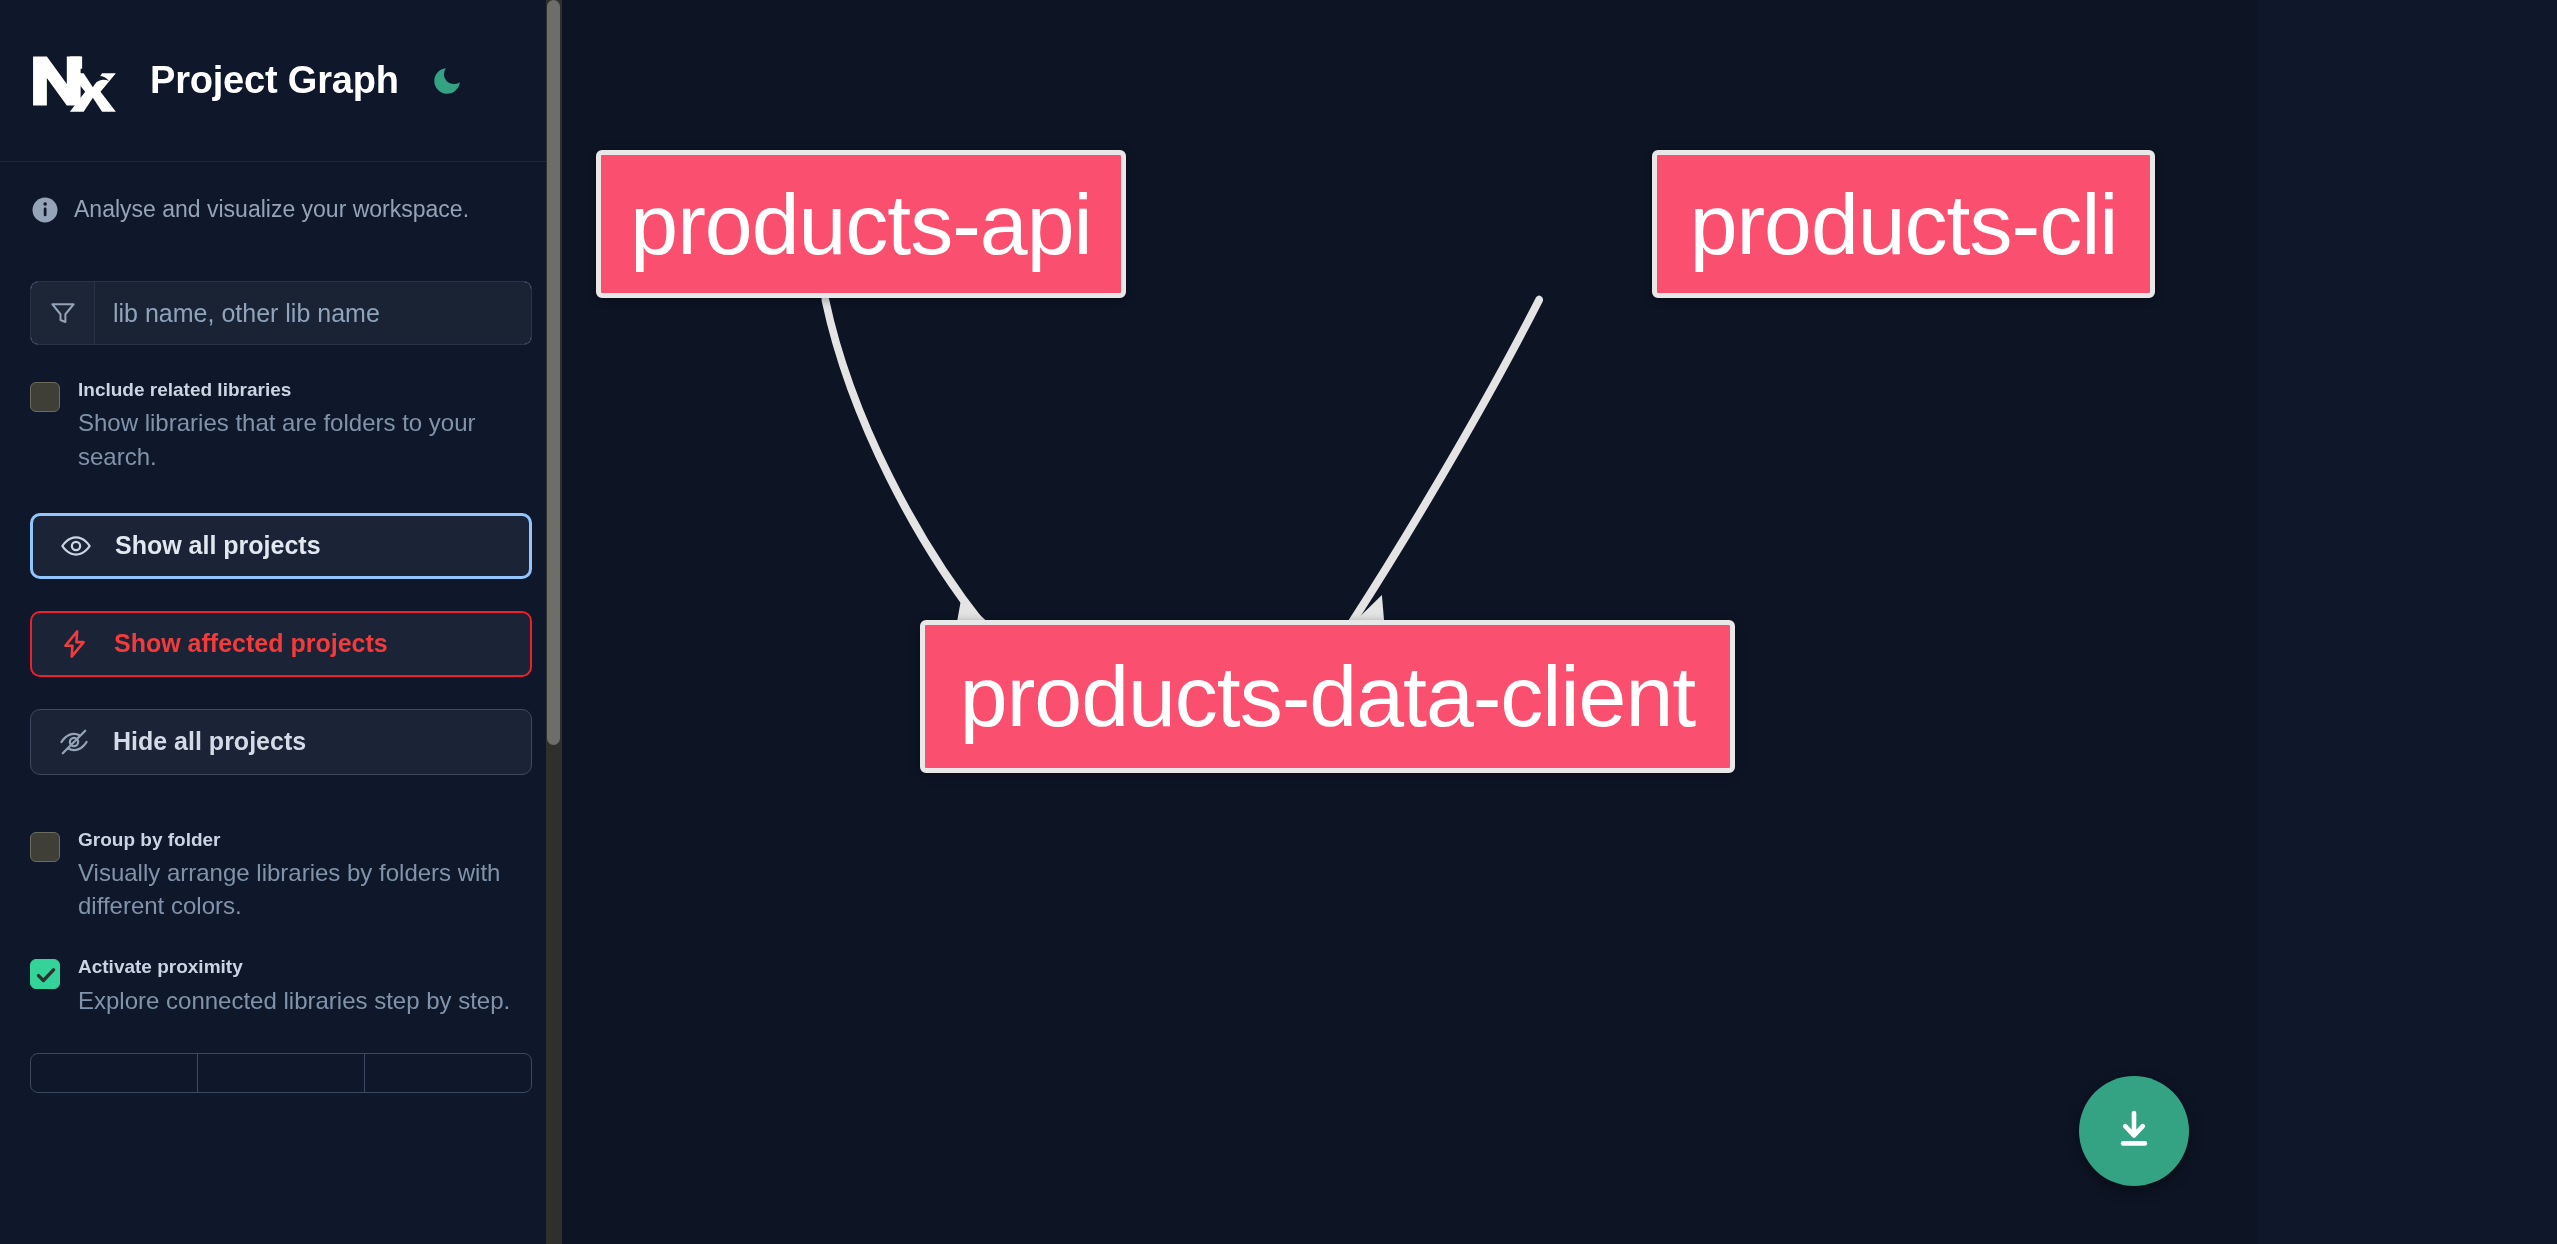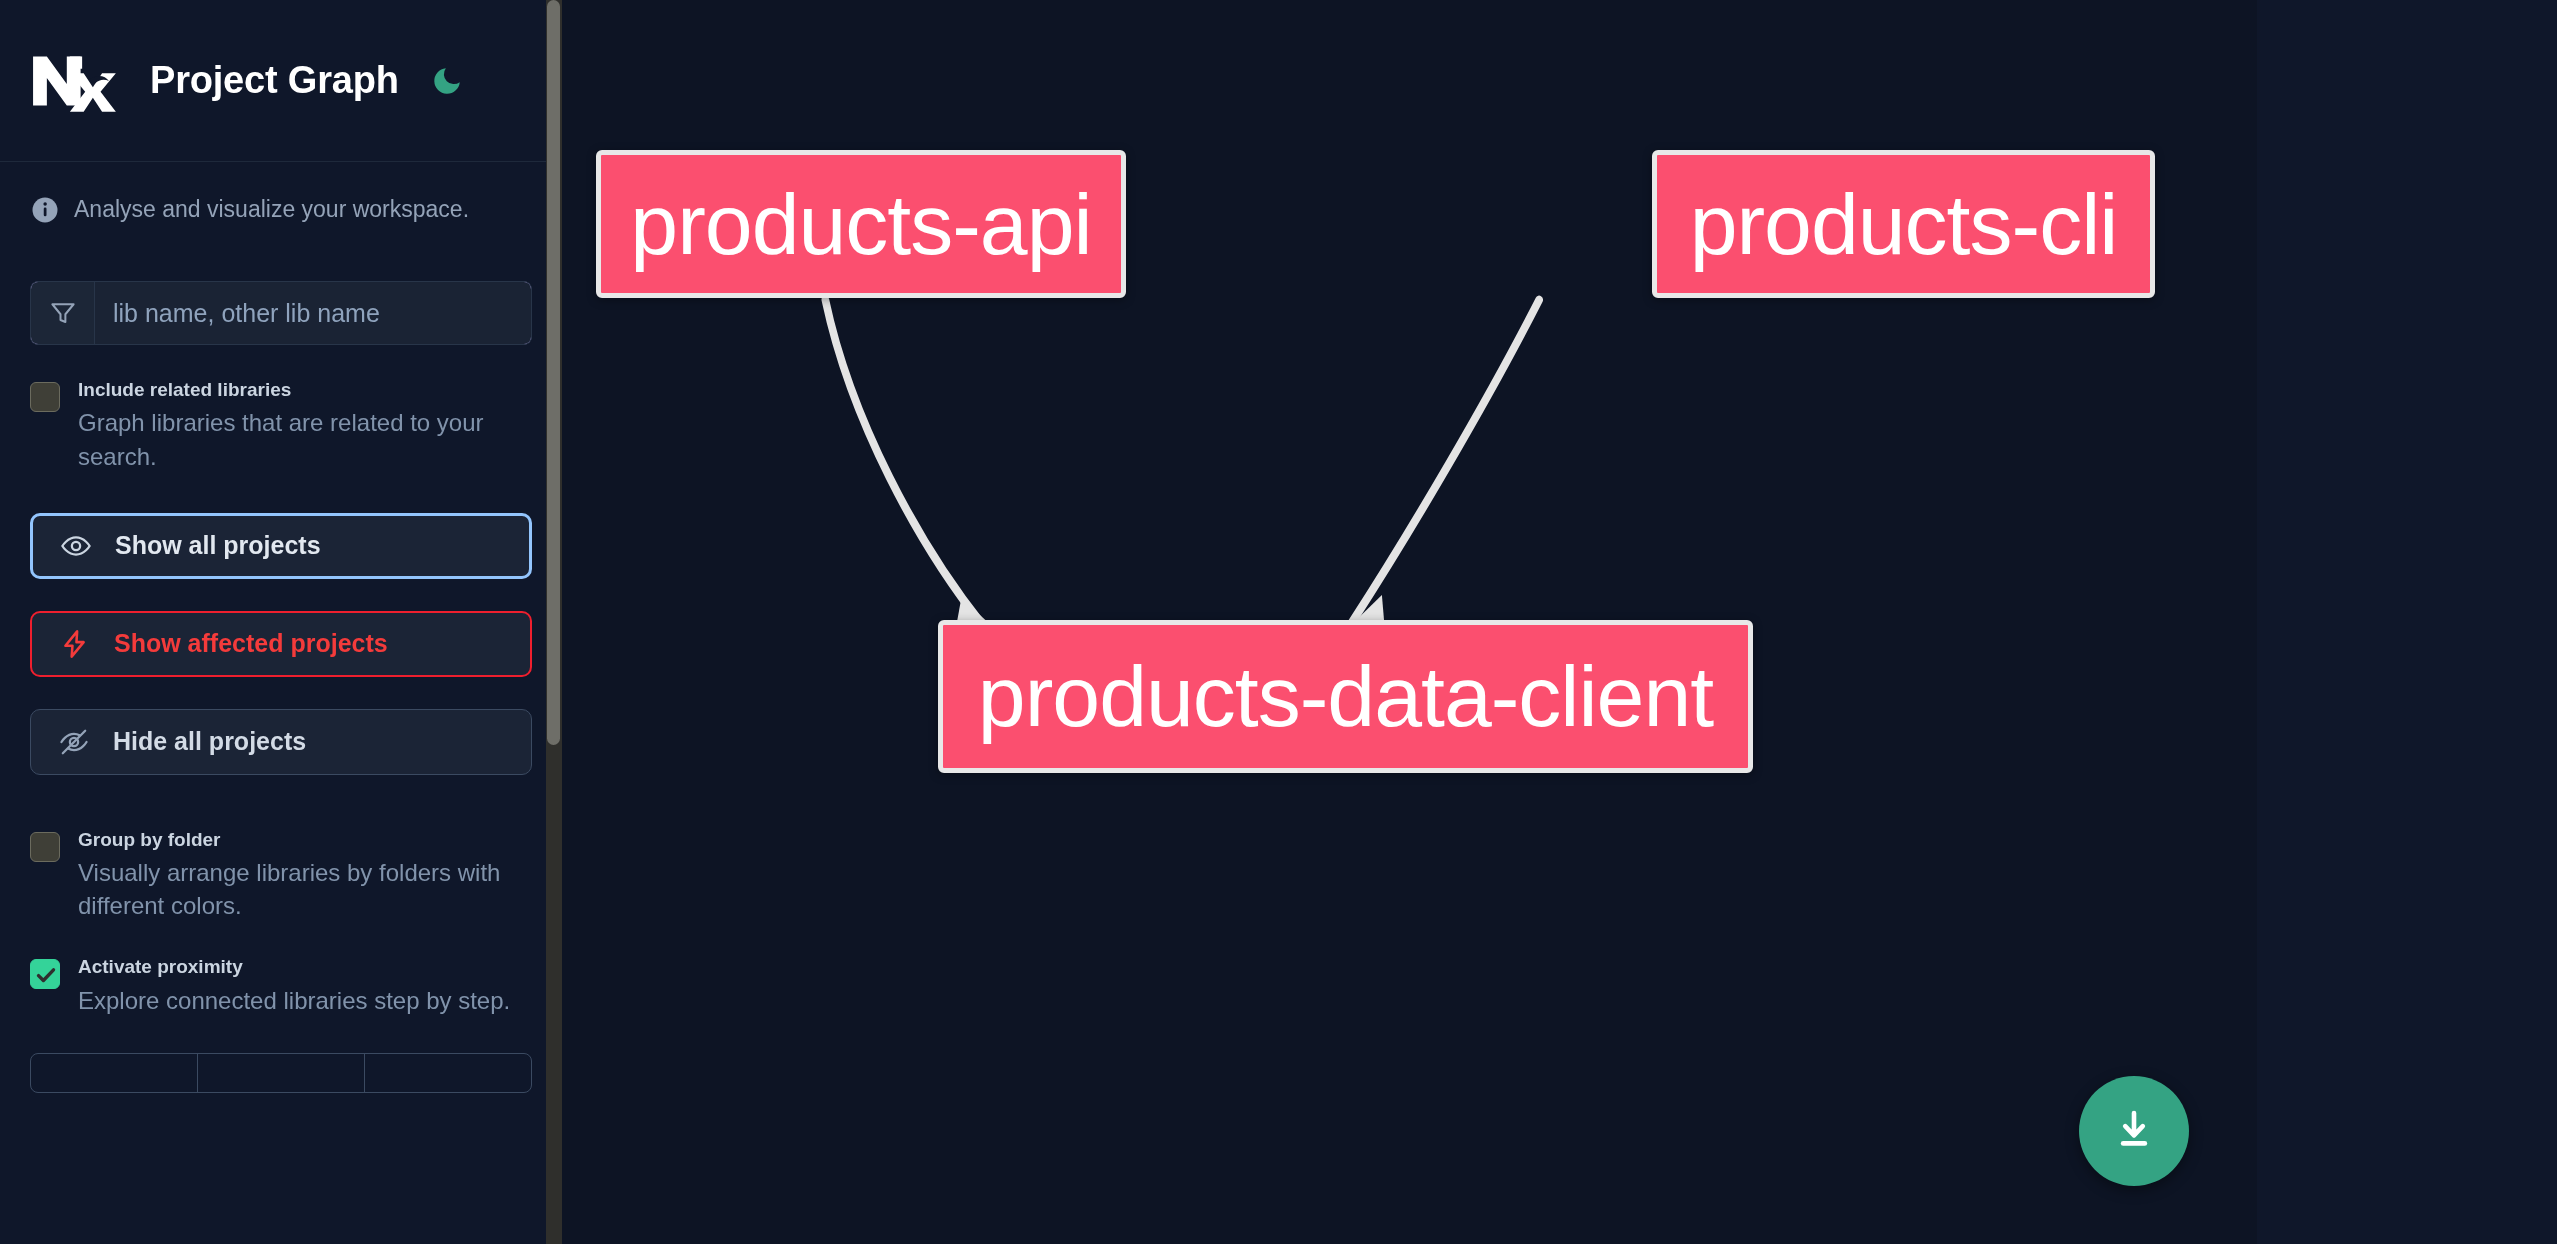--- a/index.html
+++ b/index.html
@@ -214,21 +214,21 @@
             <path d="M3.5 5h17l-6.6 8v6.2L10 17.6V13L3.5 5z" fill="none" stroke="#94a3b8" stroke-width="1.6" stroke-linejoin="round"></path>
           </svg>
         </span>
         <input class="search-input" type="text" placeholder="lib name, other lib name" style="">
       </div>
 
       <div class="check-row">
         <span class="cbox off"></span>
         <span class="check-text">
           <span class="check-label">Include related libraries</span>
-          <span class="check-desc">Graph libraries that are related to your search.</span>
+          <span class="check-desc">Show libraries that are folders to your search.</span>
         </span>
       </div>
 
       <div class="btn-stack">
 
         <div class="gbtn primary">
           <span class="ico">
             <svg viewBox="0 0 24 24" width="32" height="32" aria-hidden="true">
               <path d="M1.8 12S5.5 5.6 12 5.6 22.2 12 22.2 12 18.5 18.4 12 18.4 1.8 12 1.8 12z" fill="none" stroke="#cbd5e1" stroke-width="1.7"></path>
               <circle cx="12" cy="12" r="3.1" fill="none" stroke="#cbd5e1" stroke-width="1.7"></circle>
@@ -305,21 +305,21 @@
     </svg>
 
     <div class="node" style="left:34px; top:150px; width:530px; height:148px;">
       <span>products-api</span>
     </div>
 
     <div class="node" style="left:1090px; top:150px; width:503px; height:148px;">
       <span>products-cli</span>
     </div>
 
-    <div class="node" style="left:376px; top:620px; width:815px; height:153px;">
+    <div class="node" style="left:358px; top:620px; width:815px; height:153px;">
       <span>products-data-client</span>
     </div>
 
     <div id="dl-fab">
       <span>
         <svg viewBox="0 0 24 24" width="48" height="48" aria-hidden="true">
           <path d="M12 4v10M12 15.2 7.6 10.6M12 15.2 16.4 10.6" fill="none" stroke="#ffffff" stroke-width="2.3" stroke-linecap="round" stroke-linejoin="round"></path>
           <line x1="6.6" y1="19.2" x2="17.4" y2="19.2" stroke="#ffffff" stroke-width="2.4" stroke-linecap="round"></line>
         </svg>
       </span>

